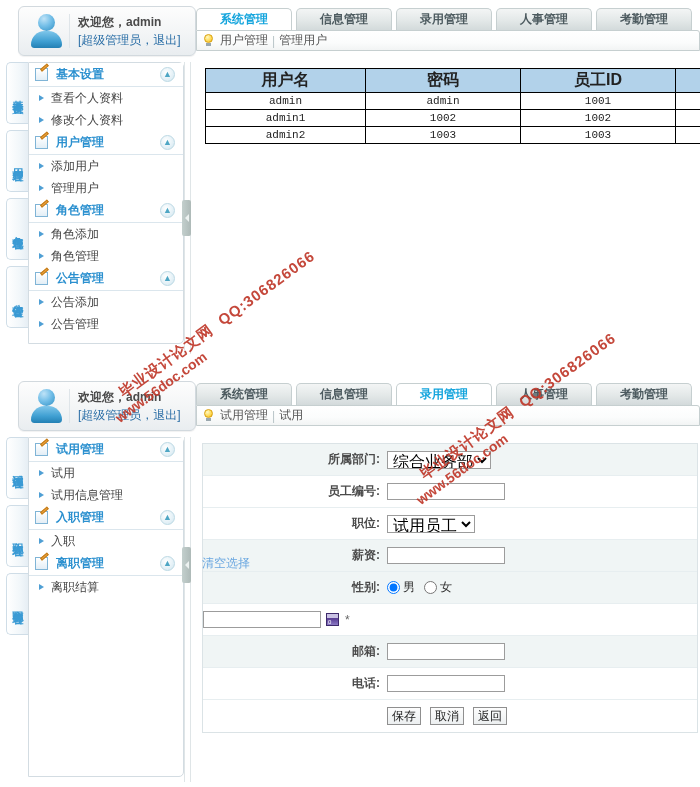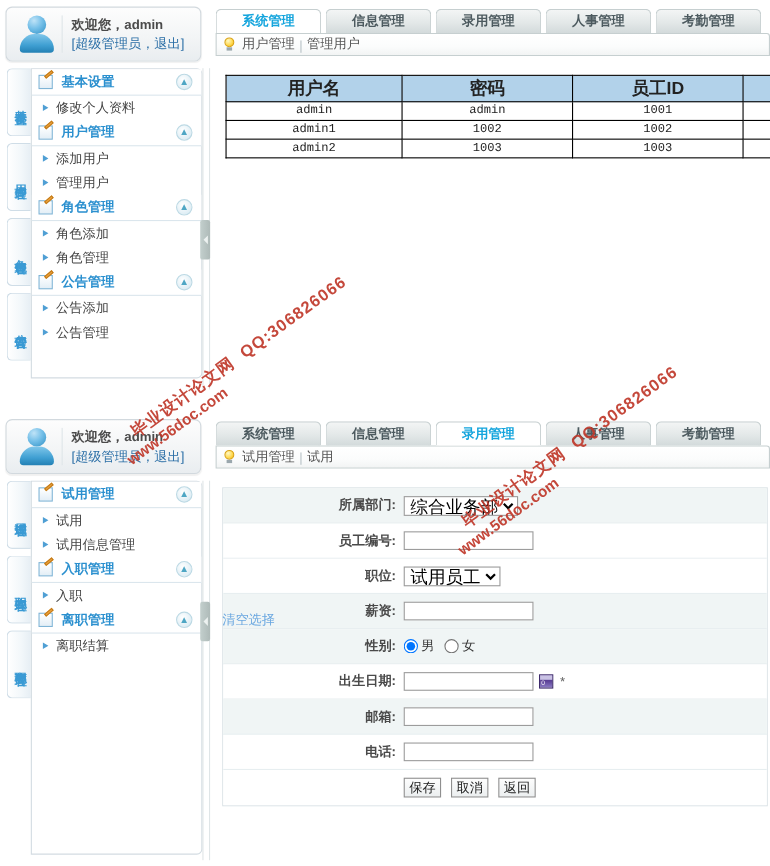--- a/index.html
+++ b/index.html
@@ -12,21 +12,21 @@
     color: #333;
     overflow: hidden;
   }
   .screen { position: relative; width: 700px; height: 787px; background:#fff; }
 
   
   .panel { position: absolute; left: 0; width: 700px; }
 
   
   .welcome {
-    position: absolute; left: 5px; top: 6px;
+    position: absolute; left: 18px; top: 6px;
     width: 178px; height: 50px;
     background: linear-gradient(to bottom, #fdfdfd 0%, #f3f5f6 55%, #e9edf0 100%);
     border: 1px solid #d2d9de;
     border-radius: 6px;
     box-shadow: 0 1px 1px rgba(0,0,0,.06);
     display: flex; align-items: center;
   }
   .avatar { width: 40px; height: 42px; position: relative; margin-left: 8px; flex: 0 0 40px; }
   .avatar .head {
     position: absolute; left: 11px; top: 4px; width: 17px; height: 17px;
@@ -180,21 +180,21 @@
     text-align:center;
     font-family:"Liberation Mono","DejaVu Sans Mono",monospace;
   }
 
   
   .formbox { position:absolute; border:1px solid #dbe3e6; background:#fff; }
   .frow { display:flex; align-items:center; height:32px; border-bottom:1px solid #e7eef0; }
   .frow.alt { background:#f0f5f5; }
   .frow.plain { background:#ffffff; }
   .flabel {
-    width:164px; text-align:right; padding-right:7px;
+    width:184px; text-align:right; padding-right:7px;
     font-size:12px; font-weight:bold; color:#4a4a4a;
   }
   .fctrl { flex:1; display:flex; align-items:center; }
   input.txt {
     width:118px; height:17px;
     border:1px solid #9c9c9c;
     background:#fff;
     font-size:12px;
     padding:0 2px;
   }
@@ -268,20 +268,24 @@
 
       <div class="accordion" style="height:282px;">
 
         <div class="acc-group-head">
           <div class="acc-icon">
             <div class="sheet"></div>
               <div class="pen"></div>
           </div>
           <div class="acc-title">基本设置</div>
           <div class="acc-toggle">▲</div>
+        </div>
+        <div class="acc-item">
+          <span class="acc-arrow"></span>
+          <span>查看个人资料</span>
         </div>
         <div class="acc-item">
           <span class="acc-arrow"></span>
           <span>修改个人资料</span>
         </div>
 
         <div class="acc-group-head">
           <div class="acc-icon">
             <div class="sheet"></div>
               <div class="pen"></div>
@@ -531,21 +535,20 @@
             <span class="radio-wrap">
               <input type="radio" name="gender" checked="" style="">
               <span>男</span>
               <input type="radio" name="gender" style="">
               <span>女</span>
             </span>
           </div>
         </div>
 
         <div class="frow plain">
-          <div class="flabel">出生日期:</div>
           <div class="fctrl">
             <input class="txt" type="text" value="" style="">
             <span class="cal-icon">
               <span class="top"></span>
                 <span class="num">0</span>
             </span>
             <span class="star">*</span>
           </div>
         </div>
 

